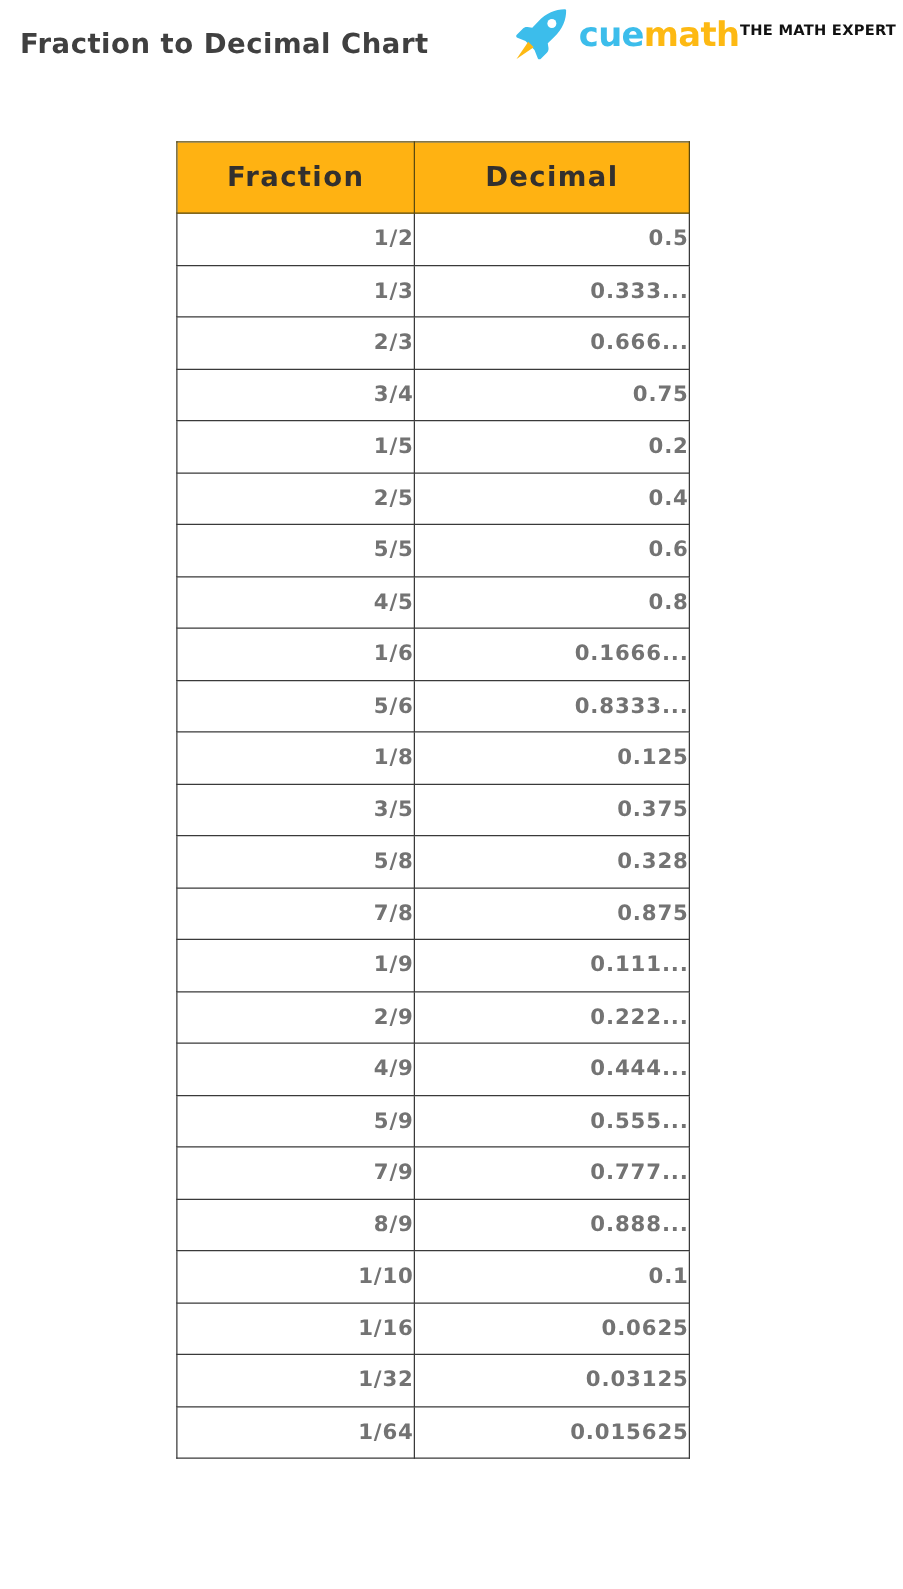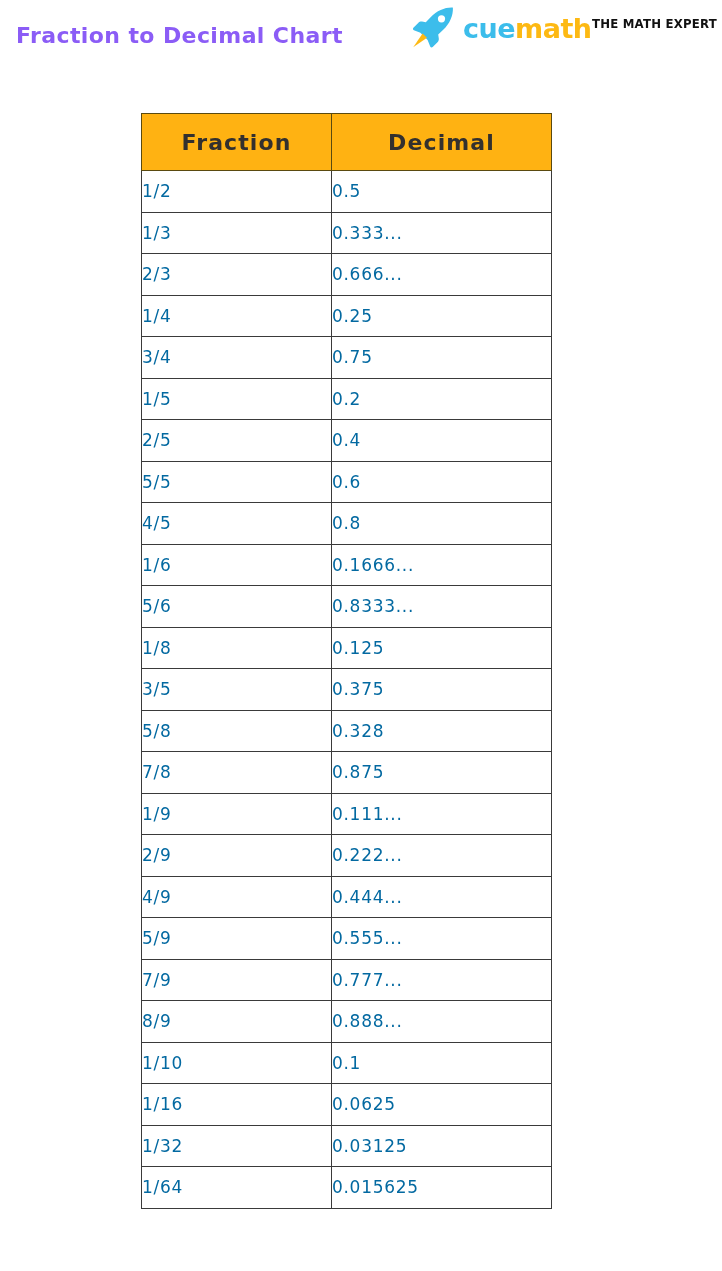--- a/index.html
+++ b/index.html
@@ -23,21 +23,21 @@
     width: 722px;
     height: 70px;
   }
   #page-title {
     position: absolute;
     left: 16px;
     top: 23px;
     font-size: 22px;
     font-weight: 700;
     letter-spacing: 0.4px;
-    color: #8b5cf6;
+    color: #404040;
     white-space: nowrap;
   }
 
   
   #brand-logo {
     position: absolute;
     right: 8px;
     top: 6px;
     display: flex;
     align-items: center;
@@ -94,25 +94,25 @@
     font-size: 22px;
     font-weight: 700;
     letter-spacing: 1.1px;
     text-align: center;
     border: 1px solid #5a4a10;
     padding: 0;
   }
   #conversion-table td {
     height: 40.5px;
     background: transparent;
-    color: #0369a1;
+    color: #737373;
     font-size: 17px;
-    font-weight: 400;
+    font-weight: 700;
     letter-spacing: 0.7px;
-    text-align: left;
+    text-align: right;
     border: 1px solid #3a3a3a;
     padding: 0;
     vertical-align: middle;
   }
 </style>
 </head>
 <body>
 
 <div id="page-header">
   <div id="page-title">Fraction to Decimal Chart</div>
@@ -151,24 +151,20 @@
       </tr>
       <tr>
         <td>1/3</td>
         <td>0.333...</td>
       </tr>
       <tr>
         <td>2/3</td>
         <td>0.666...</td>
       </tr>
       <tr>
-        <td>1/4</td>
-        <td>0.25</td>
-      </tr>
-      <tr>
         <td>3/4</td>
         <td>0.75</td>
       </tr>
       <tr>
         <td>1/5</td>
         <td>0.2</td>
       </tr>
       <tr>
         <td>2/5</td>
         <td>0.4</td>

